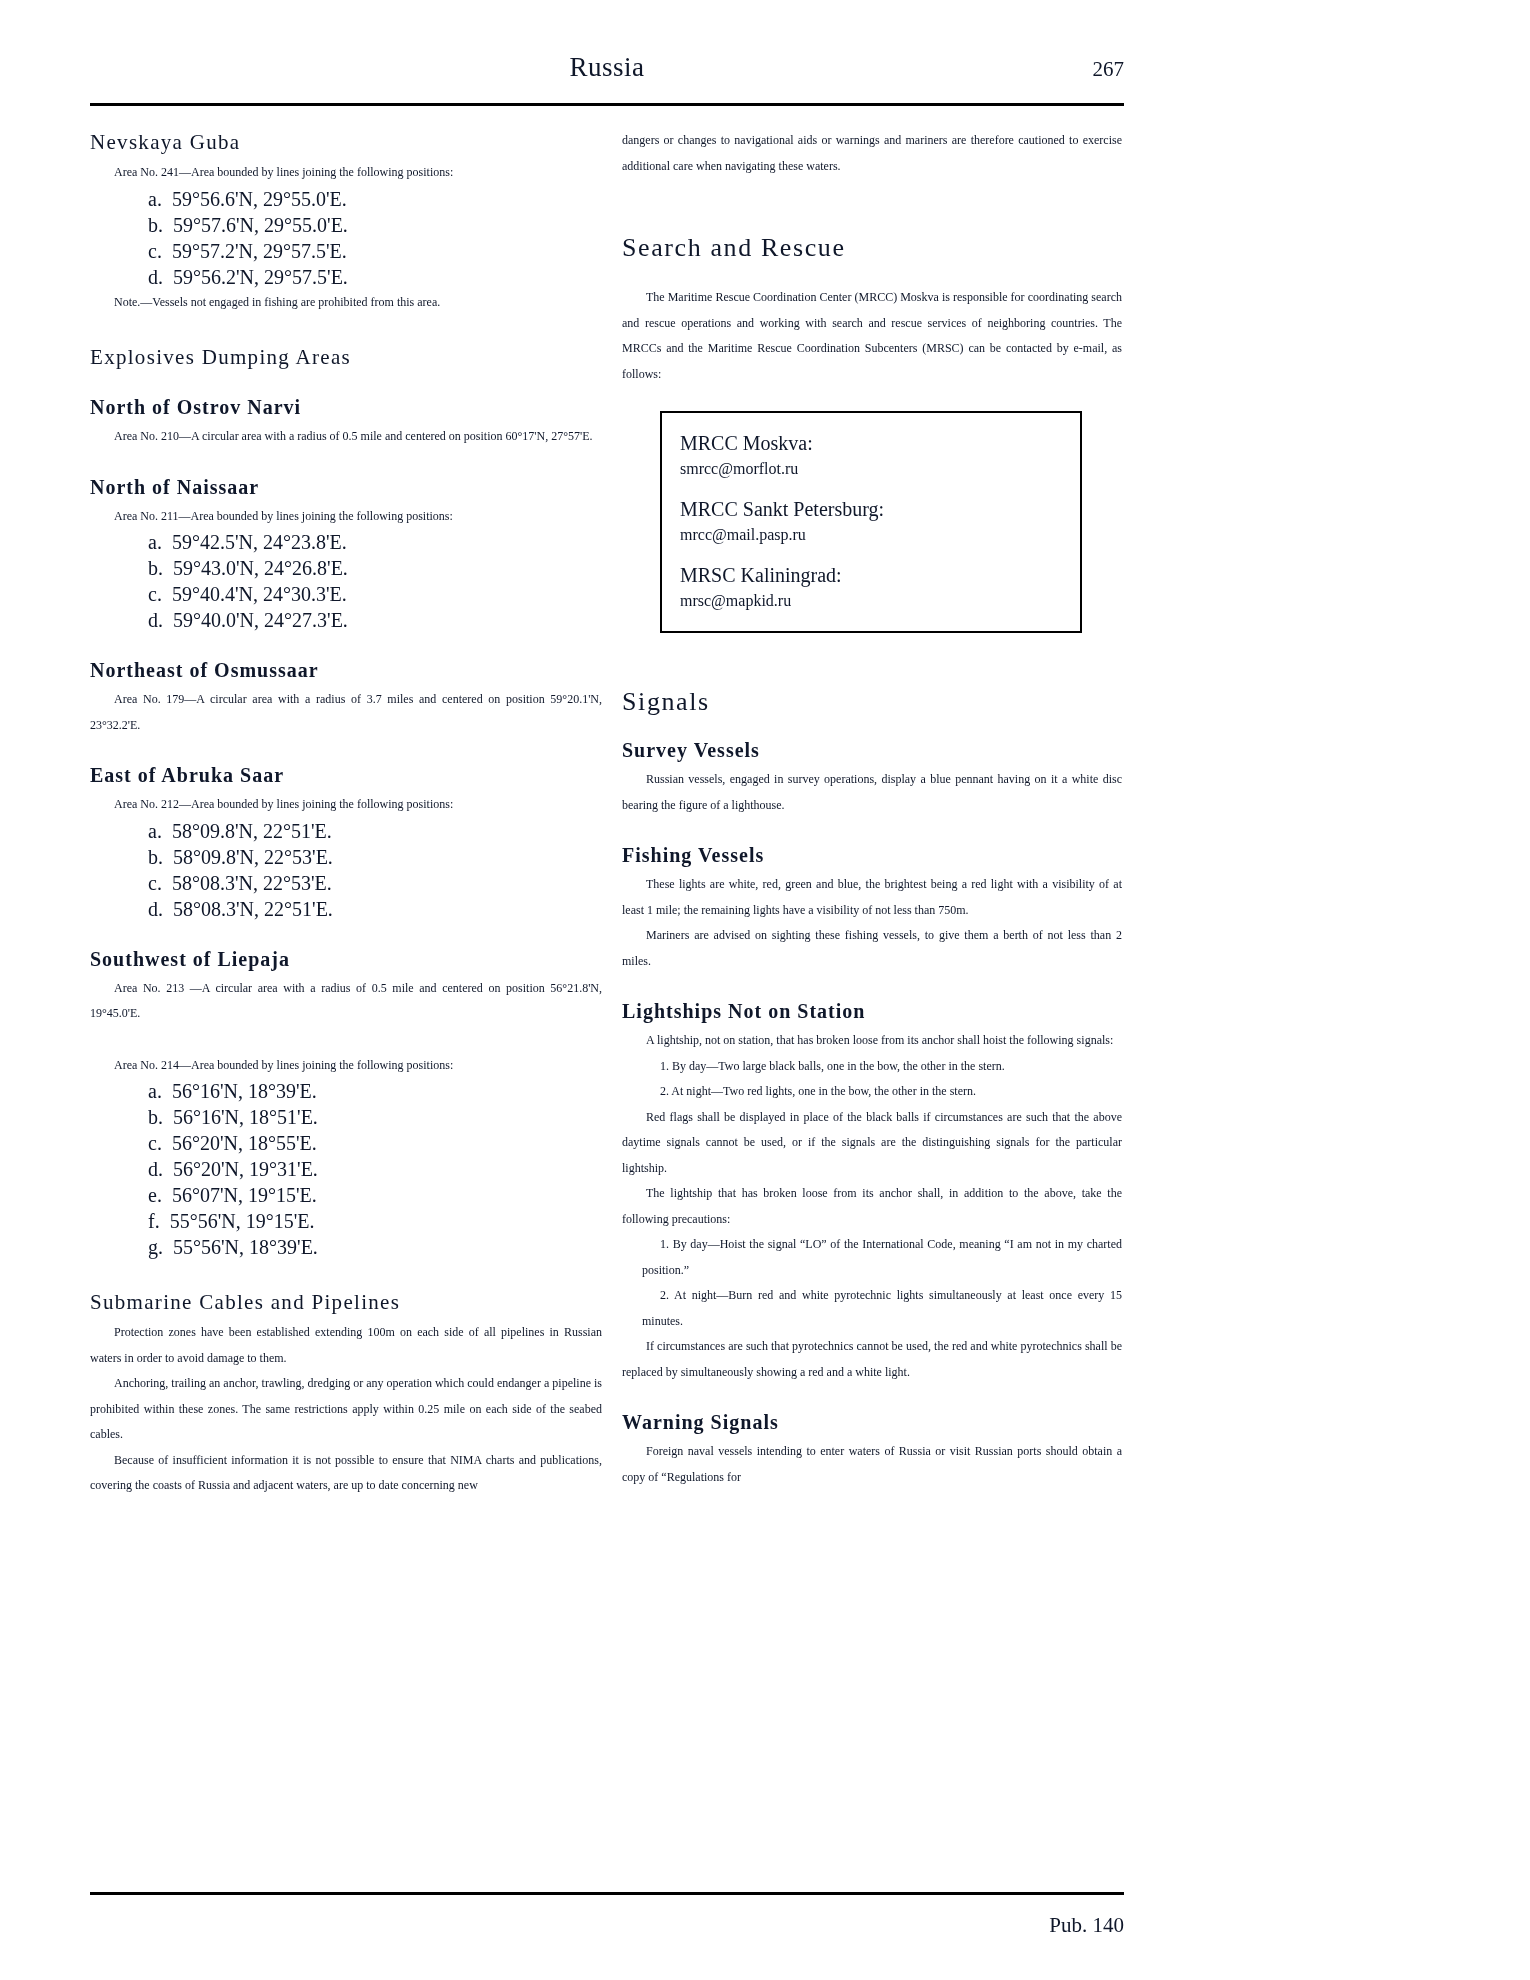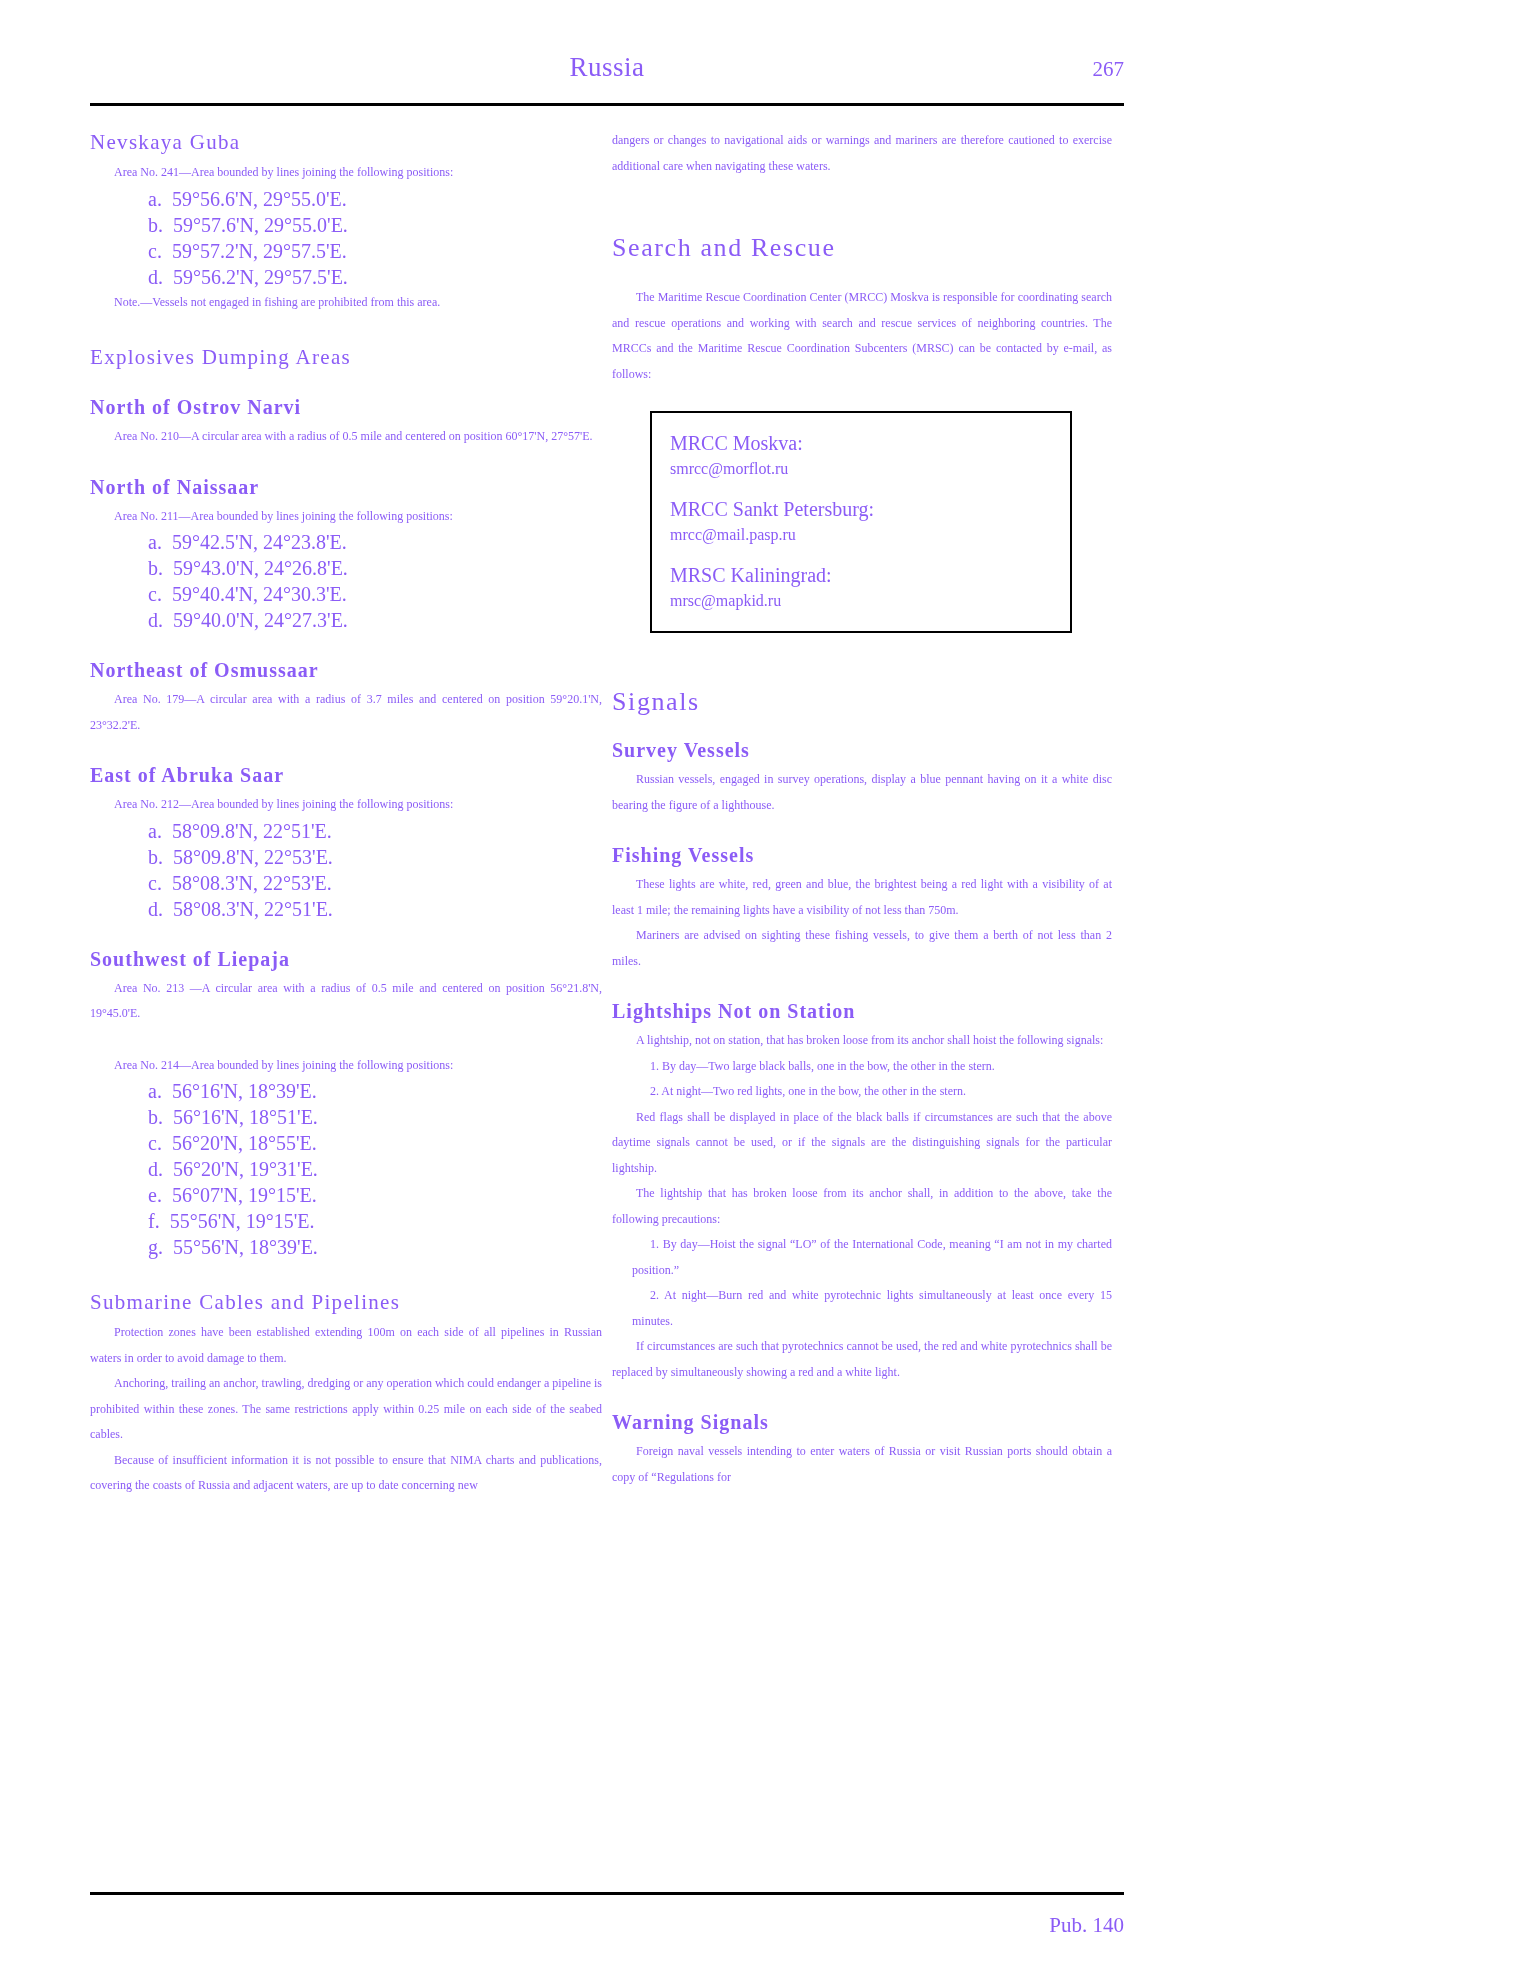--- a/index.html
+++ b/index.html
@@ -2,34 +2,34 @@
 <html><head>
 <meta charset="utf-8">
 <style>
   * { box-sizing: border-box; }
   html, body { margin: 0; padding: 0; background: #ffffff; }
   .page {
     position: relative;
     width: 1530px;
     height: 1980px;
     background: #ffffff;
-    color: #8b5cf6;
+    color: #0f172a;
     font-family: "Liberation Serif", "DejaVu Serif", serif;
     overflow: hidden;
   }
   .content { position: absolute; left: 90px; top: 52px; width: 1034px; }
 
   .page-header { position: relative; height: 44px; }
   .header-title { position: absolute; left: 0; right: 0; text-align: center; font-size: 27px; letter-spacing: 0.5px; }
   .header-page-num { position: absolute; right: 0; top: 5px; font-size: 21px; }
 
   .rule { border-top: 3px solid #000; height: 0; }
   .rule-top { margin-top: 7px; }
 
-  .columns { display: flex; gap: 10px; margin-top: 22px; }
+  .columns { display: flex; gap: 20px; margin-top: 22px; }
   .col-left { width: 512px; flex: none; }
   .col-right { width: 500px; flex: none; }
 
   .body { font-size: 12px; line-height: 25.5px; text-align: justify; margin: 0; }
   .ind { text-indent: 24px; }
   .cont { text-indent: 0; }
   .sub { margin-left: 20px; text-indent: 18px; }
   .gap-top { margin-top: 26px; }
 
   .poslist { margin: 0 0 0 58px; }

